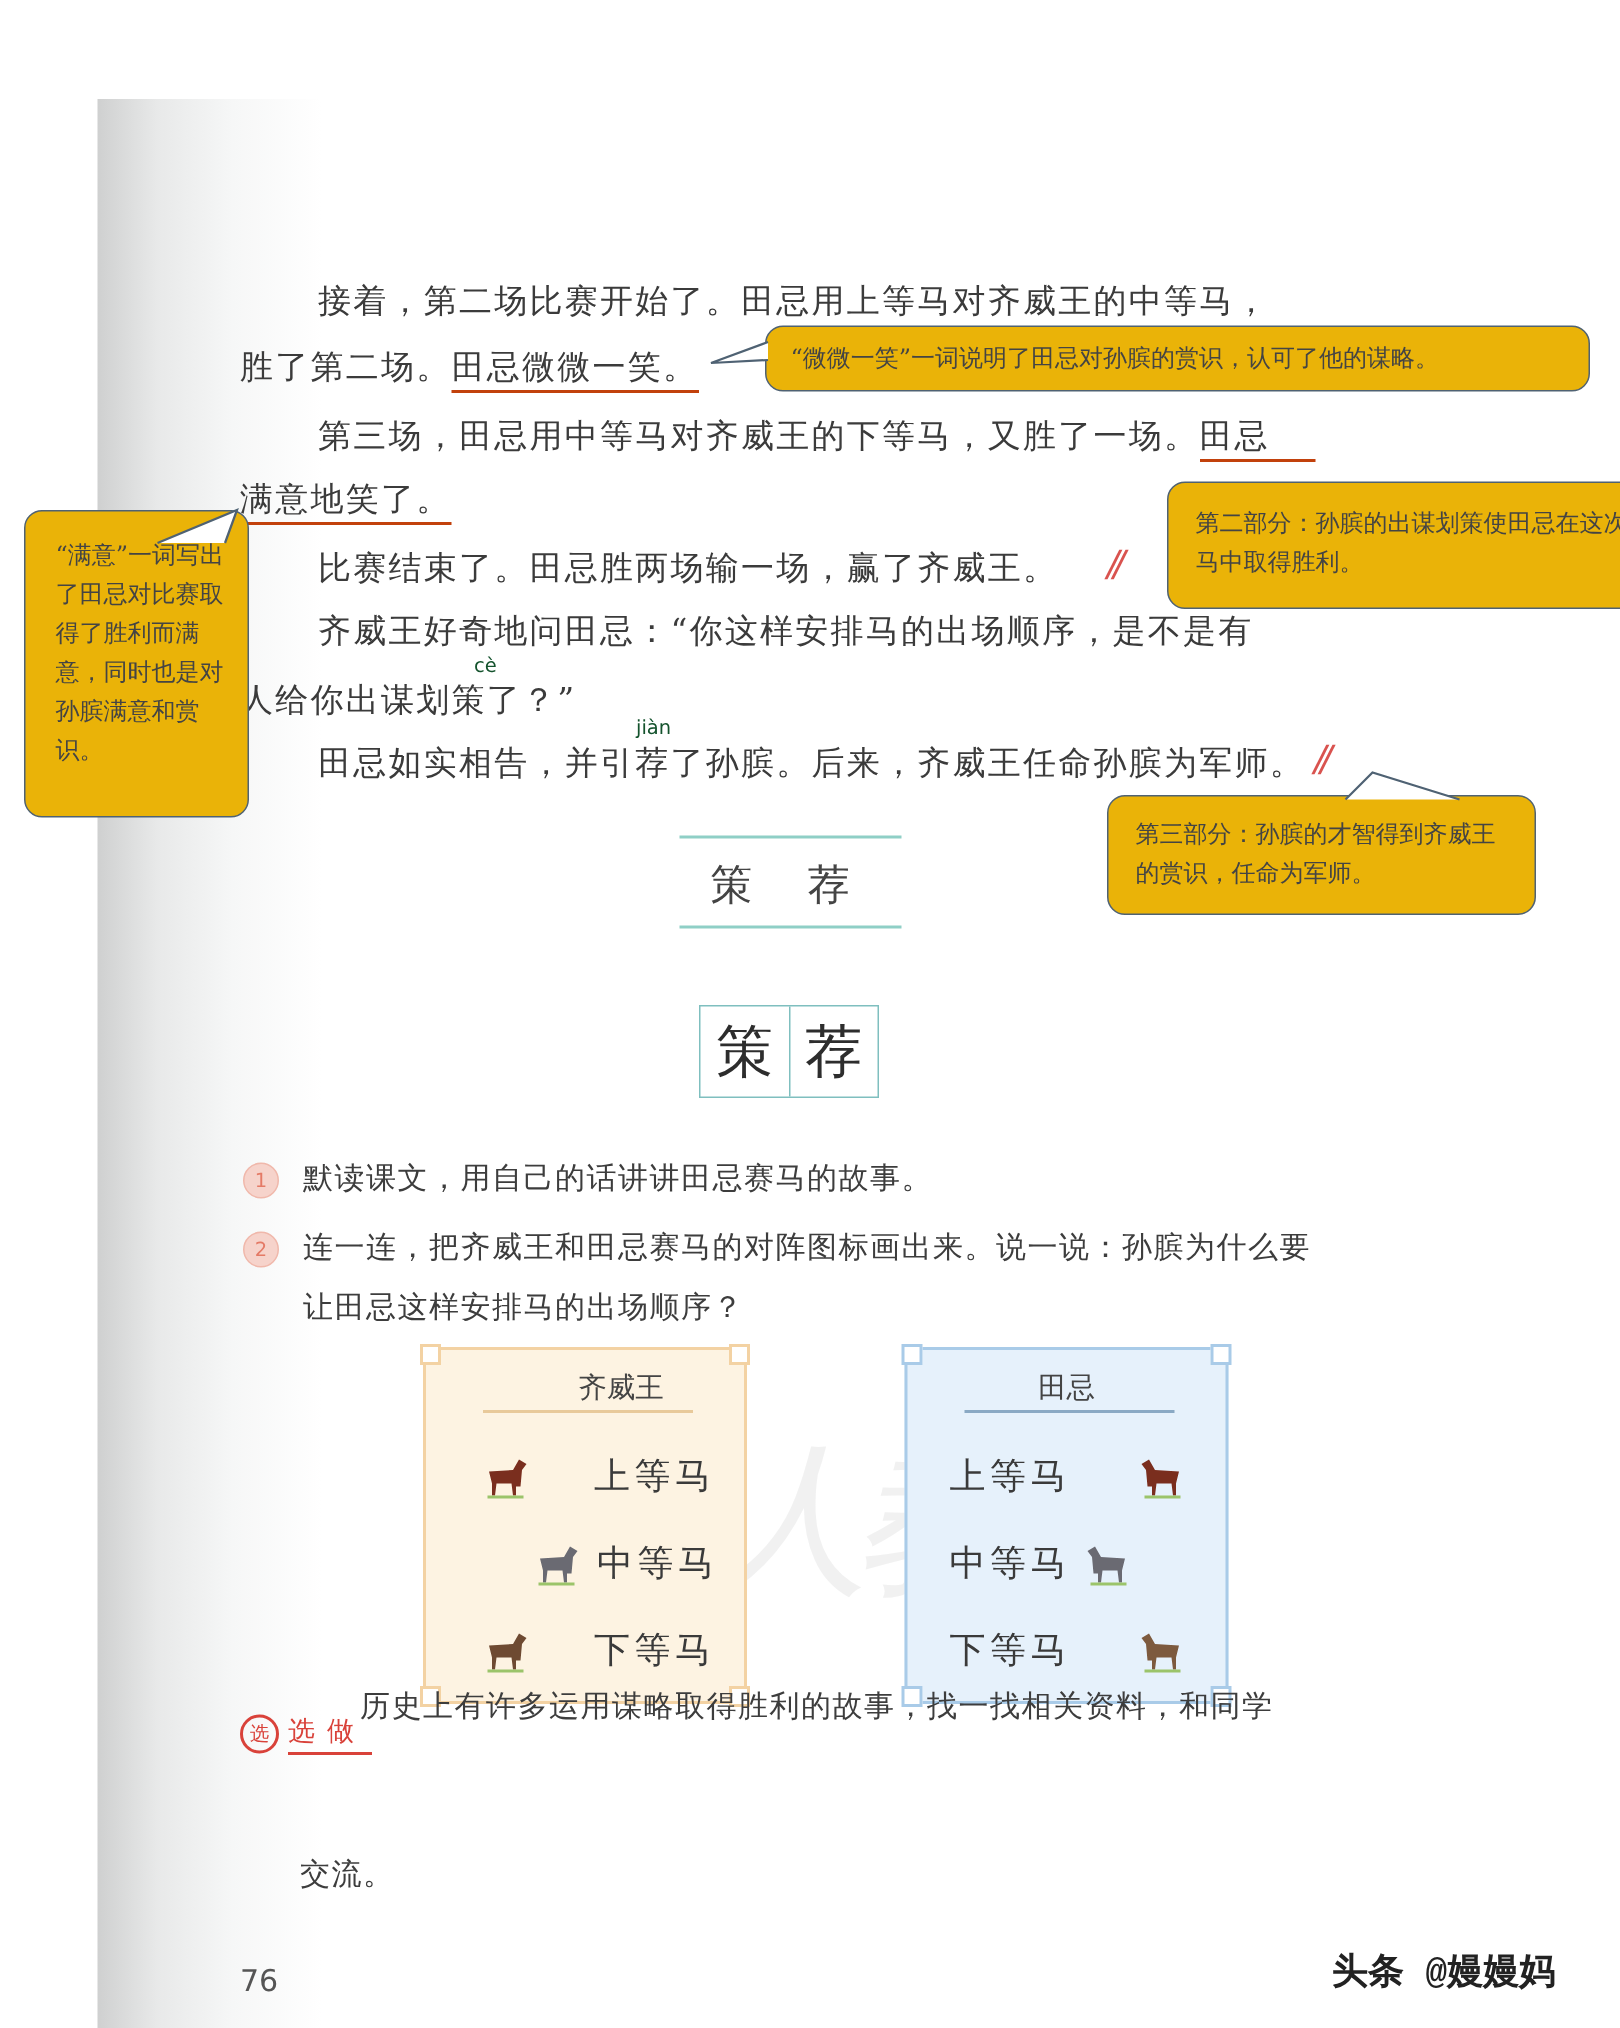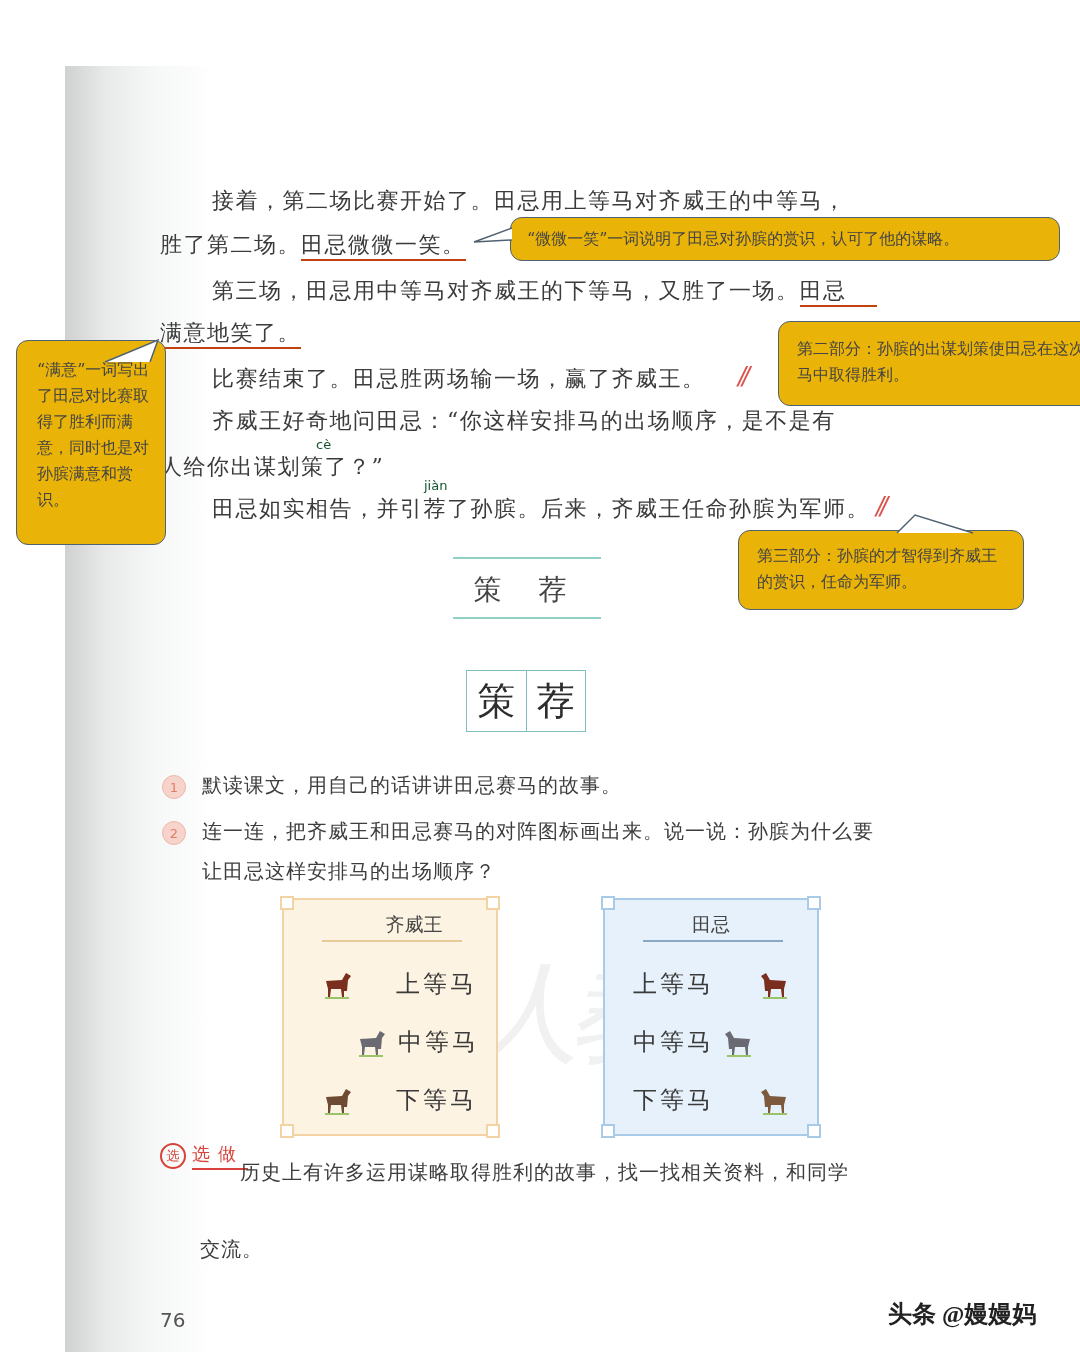--- a/index.html
+++ b/index.html
@@ -30,21 +30,21 @@
   .card-title{position:absolute;top:12px;width:100%;text-align:center;font-size:19px;color:#444;}
   .card-rule{position:absolute;top:40px;left:38px;width:140px;height:2px;}
   .horse-row{position:absolute;height:40px;display:flex;align-items:center;}
   .horse-label{font-size:24px;color:#3a3a3a;letter-spacing:3px;}
   .horse{width:34px;height:34px;}
   .select-header{position:absolute;left:160px;top:1142px;display:flex;align-items:center;}
   .select-icon{width:26px;height:26px;border-radius:50%;border:2.5px solid #d9423a;color:#d9423a;
                font-size:13px;display:flex;align-items:center;justify-content:center;box-sizing:border-box;font-family:"DejaVu Sans",sans-serif;}
   .select-label{color:#d9423a;font-size:18px;letter-spacing:8px;margin-left:6px;border-bottom:2px solid #d9423a;padding-bottom:2px;padding-right:4px;}
   .page-no{position:absolute;left:160px;top:1308px;font-family:"DejaVu Sans",sans-serif;font-size:20px;color:#555;}
-  .footer-mark{position:absolute;left:888px;top:1298px;font-family:Liberation Serif, serif;font-size:24px;color:#222;font-weight:bold;white-space:nowrap;}
+  .footer-mark{position:absolute;left:888px;top:1298px;font-family:Liberation Mono, monospace;font-size:24px;color:#222;font-weight:bold;white-space:nowrap;}
   .watermark{position:absolute;left:470px;top:940px;font-size:110px;color:rgba(200,200,200,0.25);font-style:italic;letter-spacing:-10px;}
 </style>
 </head>
 <body>
 
 <div class="page"></div>
 
 <div class="body-line" style="left:212px;top:186px;">接着，第二场比赛开始了。田忌用上等马对齐威王的中等马，</div>
 <div class="body-line" style="left:160px;top:230px;">
   <span>胜了第二场。</span><span class="ul">田忌微微一笑。</span>
@@ -156,17 +156,17 @@
         <path d="M6 14 L22 13 L26 6 L31 9 L28 13 L27 24 L24 24 L24 30 L22 30 L21 22 L11 22 L10 30 L8 30 L8 22 Z" fill="#7d5a3e" transform="translate(34,0) scale(-1,1)"></path>
         <rect x="5" y="30" width="24" height="2" fill="#9bc46a"></rect>
       </svg>
   </div>
 </div>
 
 <div class="select-header">
   <div class="select-icon">选</div>
   <span class="select-label">选做</span>
 </div>
-<div class="q-text" style="left:240px;top:1159px;">历史上有许多运用谋略取得胜利的故事，找一找相关资料，和同学</div>
+<div class="q-text" style="left:240px;top:1124px;">历史上有许多运用谋略取得胜利的故事，找一找相关资料，和同学</div>
 <div class="q-text" style="left:200px;top:1236px;">交流。</div>
 
 <div class="page-no">76</div>
 <div class="footer-mark">头条 @嫚嫚妈</div>
 
 </body></html>

